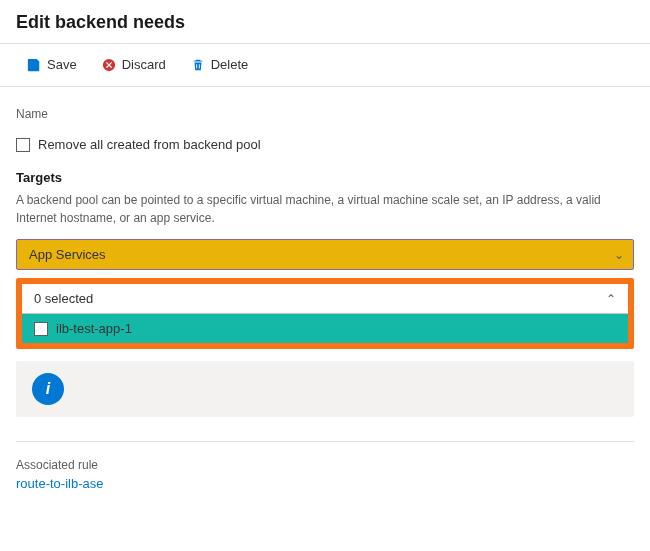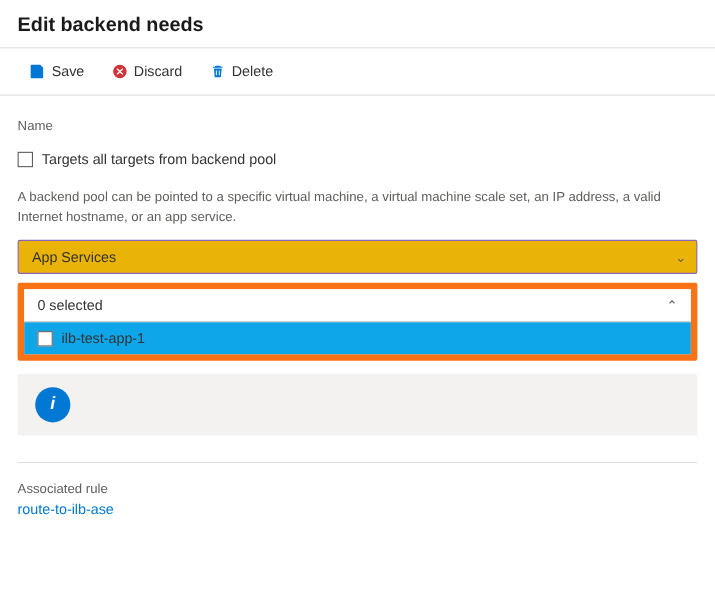--- a/index.html
+++ b/index.html
@@ -165,21 +165,21 @@
     .multi-select-chevron {
       font-size: 12px;
       color: #605e5c;
     }
 
     .multi-select-item {
       display: flex;
       align-items: center;
       gap: 8px;
       padding: 7px 12px;
-      background: #0ea5e9;
+      background: #14b8a6;
     }
 
     .multi-select-item input[type="checkbox"] {
       width: 14px;
       height: 14px;
       border: 1px solid #605e5c;
       appearance: none;
       -webkit-appearance: none;
       background: #fff;
       cursor: pointer;
@@ -278,24 +278,25 @@
   </button>
 </div>
 
 <div class="content">
   <div class="field-group">
     <div class="field-label">Name</div>
   </div>
 
   <div class="checkbox-row">
     <input type="checkbox" class="checkbox-input" style="">
-    <label class="checkbox-label">Targets all targets from backend pool</label>
+    <label class="checkbox-label">Remove all created from backend pool</label>
   </div>
 
   <div class="field-group">
+    <div class="section-title">Targets</div>
     <div class="section-desc">A backend pool can be pointed to a specific virtual machine, a virtual machine scale set, an IP address, a valid Internet hostname, or an app service.</div>
 
     <div class="dropdown-wrapper">
       <select>
         <option>App Services</option>
         <option>Virtual machines</option>
         <option>VMSS</option>
         <option>IP addresses</option>
       </select>
       <span class="dropdown-chevron">⌄</span>

